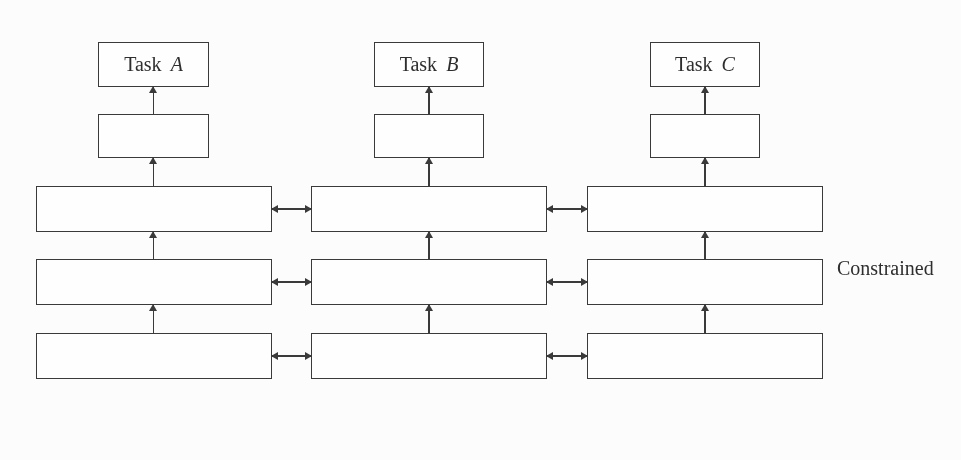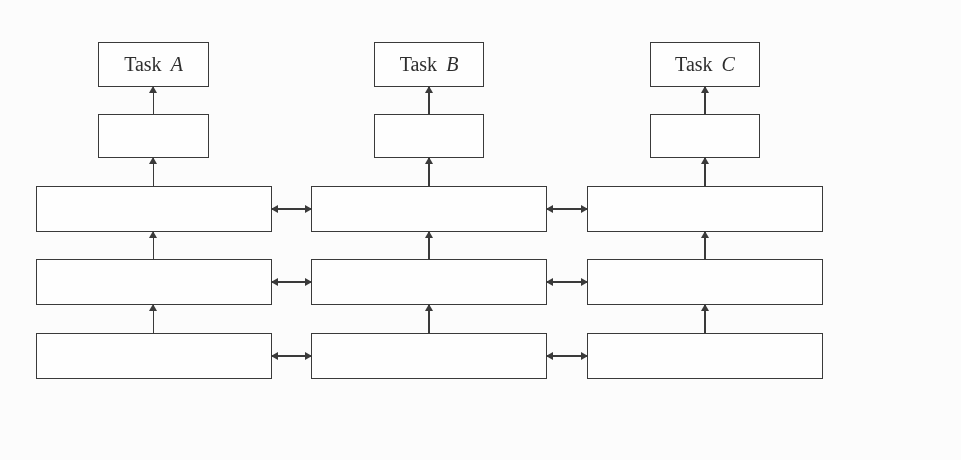--- a/index.html
+++ b/index.html
@@ -133,15 +133,16 @@
 
   <div class="harrow" style="left:272px;top:208.3px;width:39px;"></div>
   <div class="harrow" style="left:272px;top:281.3px;width:39px;"></div>
   <div class="harrow" style="left:272px;top:355.3px;width:39px;"></div>
 
   <div class="harrow" style="left:547px;top:208.3px;width:40px;"></div>
   <div class="harrow" style="left:547px;top:281.3px;width:40px;"></div>
   <div class="harrow" style="left:547px;top:355.3px;width:40px;"></div>
 
   <div class="side-label">
+    <div>Constrained</div>
   </div>
 
 </div>
 
 </body></html>

